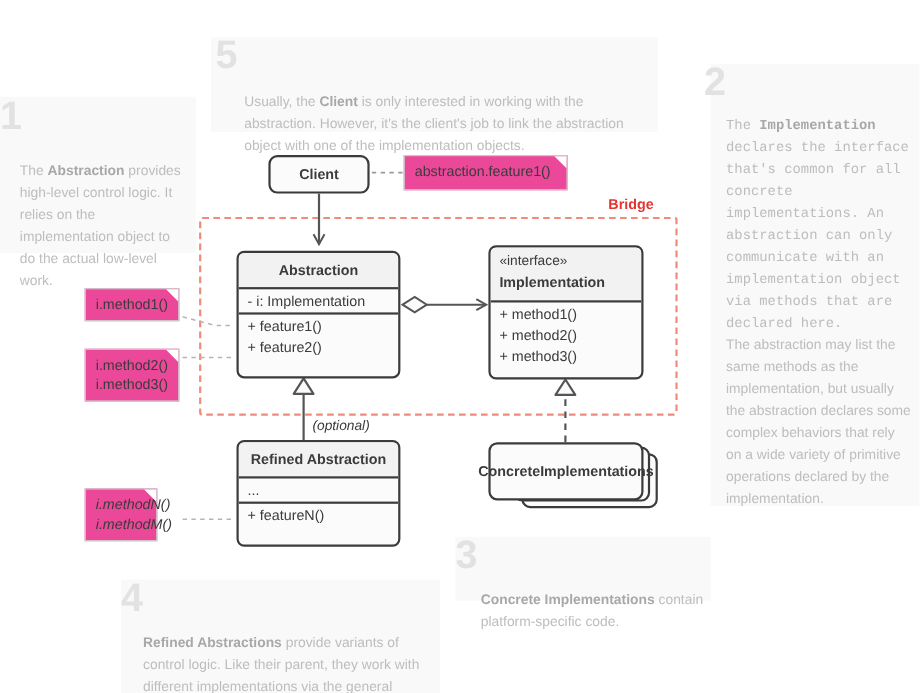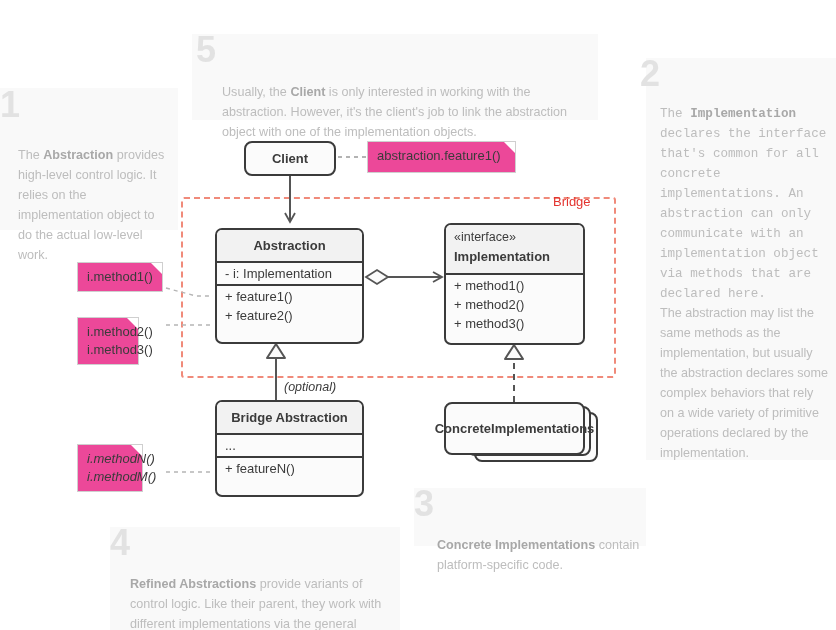--- a/index.html
+++ b/index.html
@@ -103,23 +103,22 @@
   
   .bridge-frame{
     position:absolute;
     box-sizing:border-box;
     border:2px dashed #f08a7a;
     border-radius:3px;
   }
   .bridge-label{
     position:absolute;
     color:#e3342f;
-    font-weight:normal;
-    font-size:13px;
-    margin-top:16px;
+    font-weight:bold;
+    font-size:13px;
   }
 
   .optional-label{
     position:absolute;
     color:#3b3b3b;
     font-size:12.5px;
     font-style:italic;
   }
 
   svg.overlay{position:absolute;left:0;top:0;width:836px;height:630px;pointer-events:none;}
@@ -207,38 +206,38 @@
     <div class="cell sep">
       <div>+ method1()</div>
       <div>+ method2()</div>
       <div>+ method3()</div>
     </div>
   </div>
 
   <div class="optional-label" style="left:284px;top:380px;">(optional)</div>
 
   <div class="uml" style="left:215px;top:400px;width:149px;height:97px;">
-    <div class="cell head">Bridge Abstraction</div>
+    <div class="cell head">Refined Abstraction</div>
     <div class="cell sep">...</div>
     <div class="cell sep">+ featureN()</div>
   </div>
 
   <div class="rounded-plain" style="left:474px;top:412px;width:124px;height:50px;"></div>
   <div class="rounded-plain" style="left:467px;top:406px;width:124px;height:50px;"></div>
   <div class="rounded-plain" style="left:444px;top:402px;width:141px;height:53px;">
     <span>Concrete</span>
     <span>Implementations</span>
   </div>
 
   <div class="cnote" style="left:77px;top:262px;width:86px;height:30px;">
     <span>i.method1()</span>
     <span class="dogear"></span>
   </div>
 
-  <div class="cnote" style="left:77px;top:317px;width:62px;height:48px;">
+  <div class="cnote" style="left:77px;top:317px;width:86px;height:48px;">
     <div>i.method2()</div>
     <div>i.method3()</div>
     <span class="dogear"></span>
   </div>
 
   <div class="cnote" style="left:77px;top:444px;width:66px;height:48px;font-style:italic;">
     <div>i.methodN()</div>
     <div>i.methodM()</div>
     <span class="dogear"></span>
   </div>

